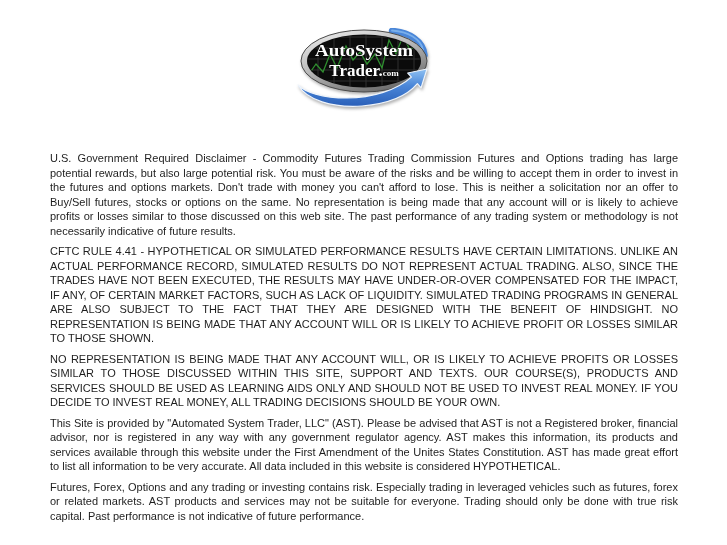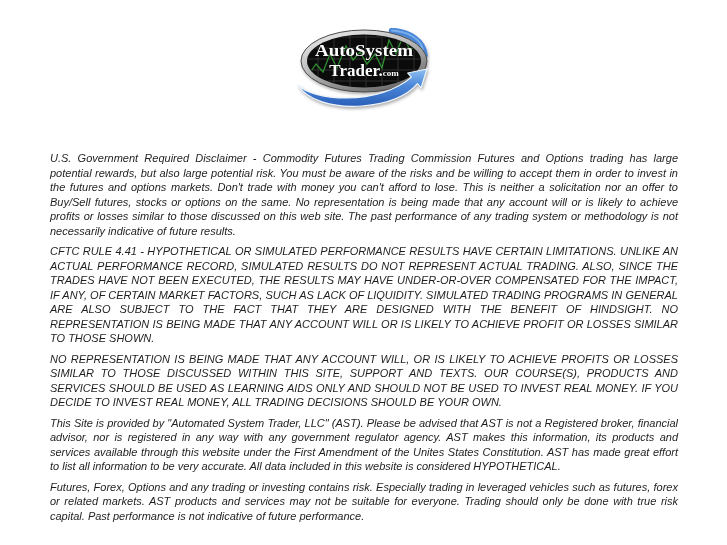--- a/index.html
+++ b/index.html
@@ -18,21 +18,20 @@
     margin: 28px auto 0 auto;
     text-align: right;
   }
   .logo-wrap svg {
     display: block;
     filter: drop-shadow(1px 2px 1.5px rgba(0,0,0,0.30));
   }
   .disclaimer {
     width: 628px;
     margin: 39px 0 0 50px;
-    font-style: italic;
   }
   .disclaimer p {
     margin: 0 0 6px 0;
     font-size: 11px;
     line-height: 14.5px;
     letter-spacing: 0;
     color: #1e1e1e;
     text-align: justify;
   }
   .logo-text {

